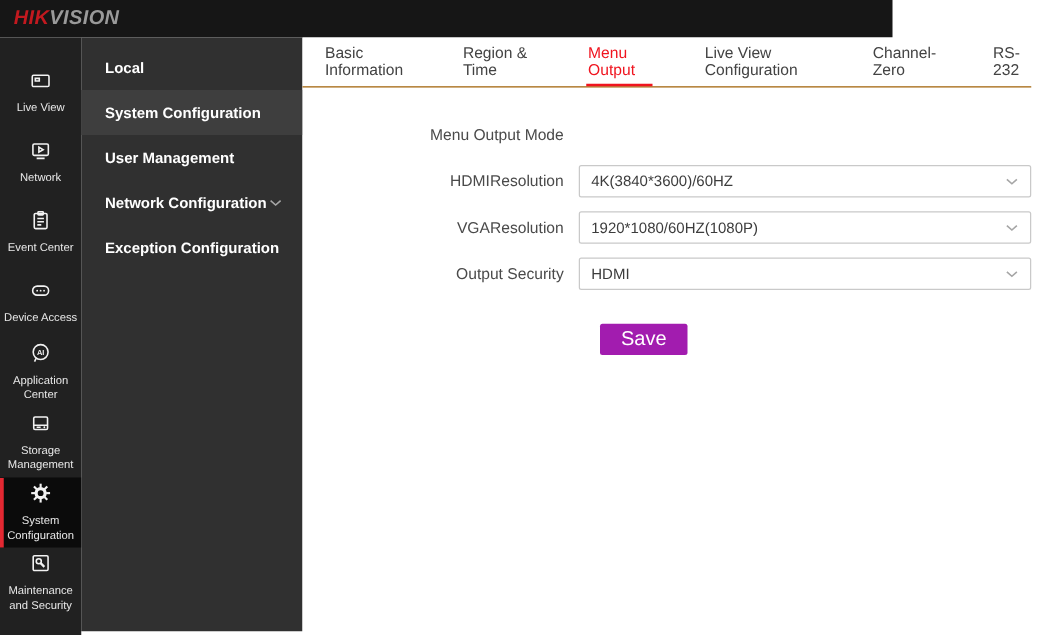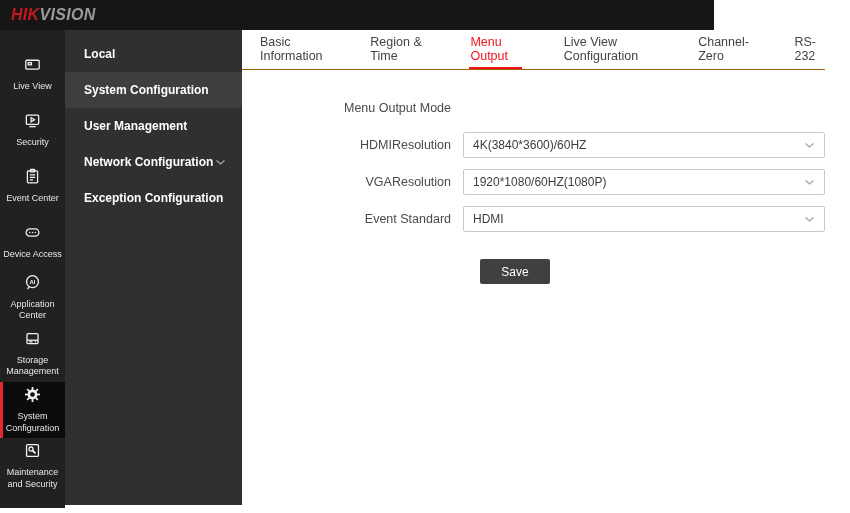--- a/index.html
+++ b/index.html
@@ -36,22 +36,22 @@
          border-bottom:2px solid transparent; padding:0 1px; }
   .tab.active { color:#f0141f; border-bottom-color:#f0141f; }
 
   .form { padding-top:25px; }
   .form-row { display:flex; align-items:center; height:26px; margin-bottom:11px; }
   .form-label { width:221px; text-align:right; padding-right:12px; font-size:12.5px; color:#4a4a4a; }
   .select { width:362px; height:26px; border:1px solid #c9c9c9; border-radius:2px; background:#fff;
             display:flex; align-items:center; justify-content:space-between; padding:0 9px;
             font-size:12px; color:#3c3c3c; cursor:pointer; }
   .form-actions { margin-top:27px; padding-left:238px; }
-  .save-btn { width:70px; height:25px; background:#404040; color:#fff; border:none; border-radius:2px;
-              font-size:12px; font-family:"Liberation Sans", sans-serif; cursor:pointer; }
+  .save-btn { width:70px; height:25px; background:#a21caf; color:#fff; border:none; border-radius:2px;
+              font-size:16px; font-family:"Liberation Sans", sans-serif; cursor:pointer; }
 
   .icon-svg { stroke:#f2f2f2; fill:none; stroke-width:1.2; }
   .chev { stroke:#a6a6a6; fill:none; stroke-width:1.3; }
 </style>
 </head>
 <body>
 
 <div class="app">
 
   <div class="topbar">
@@ -76,21 +76,21 @@
       </div>
 
       <div class="nav-item">
         <span>
           <svg class="icon-svg" width="17" height="17" viewBox="0 0 16 16">
             <rect x="2.2" y="3" width="11.6" height="8.6" rx="1"></rect>
             <path d="M6.7 5.4 L9.9 7.3 L6.7 9.2 Z"></path>
             <path d="M5 13.8 h6"></path>
           </svg>
         </span>
-        <span>Security</span>
+        <span>Network</span>
       </div>
 
       <div class="nav-item">
         <span>
           <svg class="icon-svg" width="17" height="17" viewBox="0 0 16 16">
             <rect x="3.2" y="2.6" width="9.6" height="11.4" rx="1"></rect>
             <rect x="6" y="1.3" width="4" height="2.4" rx="0.5"></rect>
             <path d="M5.5 6.4 h5 M5.5 8.8 h5 M5.5 11.2 h3"></path>
           </svg>
         </span>
@@ -222,21 +222,21 @@
             <span>1920*1080/60HZ(1080P)</span>
             <span>
               <svg class="chev" width="11" height="7" viewBox="0 0 11 7">
                   <polyline points="1.5,1.5 5.5,5 9.5,1.5"></polyline>
                 </svg>
             </span>
           </div>
         </div>
 
         <div class="form-row">
-          <div class="form-label">Event Standard</div>
+          <div class="form-label">Output Security</div>
           <div class="select">
             <span>HDMI</span>
             <span>
               <svg class="chev" width="11" height="7" viewBox="0 0 11 7">
                   <polyline points="1.5,1.5 5.5,5 9.5,1.5"></polyline>
                 </svg>
             </span>
           </div>
         </div>
 

